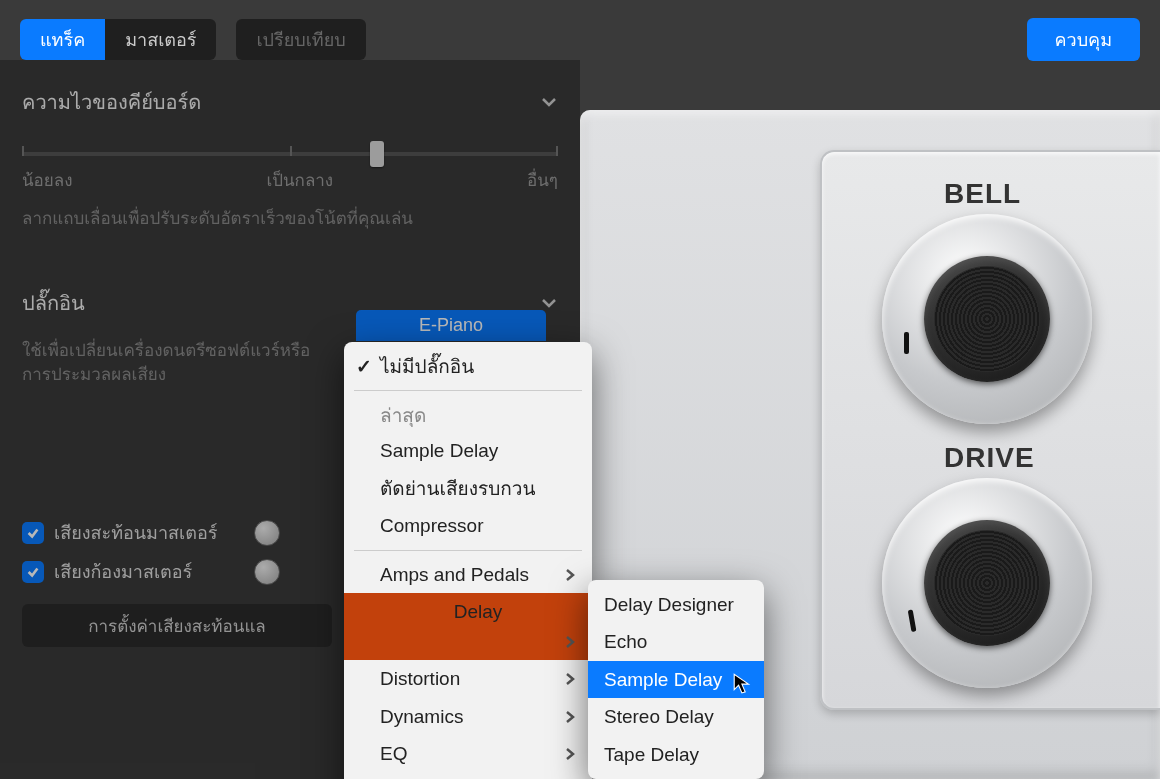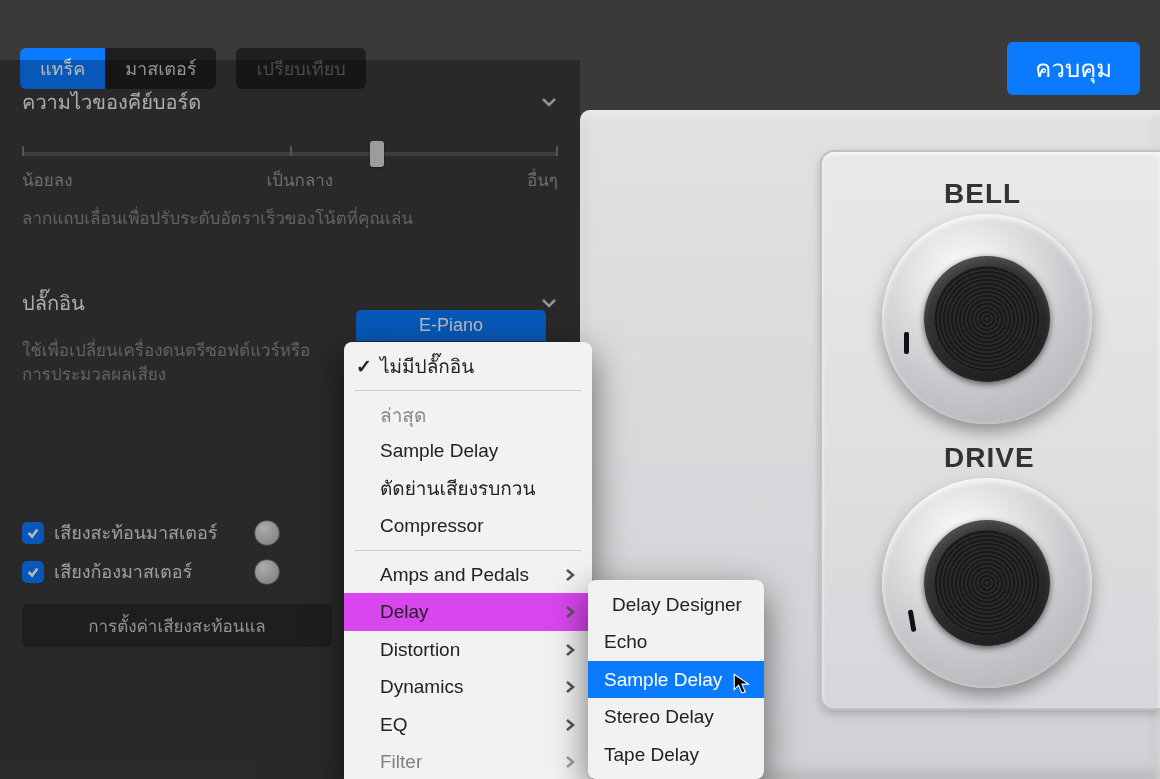--- a/index.html
+++ b/index.html
@@ -1,26 +1,26 @@
 <!DOCTYPE html>
 <html><head>
 <meta charset="utf-8">
 <style>
   * { margin: 0; padding: 0; box-sizing: border-box; font-family: -apple-system, "Helvetica Neue", Arial, sans-serif; }
   body { width: 1160px; height: 779px; background: #3a3a3a; overflow: hidden; position: relative; }
 
-  .topbar { display: flex; align-items: center; padding: 18px 20px 10px 20px; gap: 20px; margin-top: 24px; }
+  .topbar { display: flex; align-items: center; padding: 18px 20px 10px 20px; gap: 20px; }
   .seg-group { display: flex; }
   .seg-btn { background: #1f1f1f; color: #ccc; border: none; padding: 6px 20px; font-size: 18px; cursor: pointer; }
   .seg-btn:first-child { border-top-left-radius: 6px; border-bottom-left-radius: 6px; }
   .seg-btn:last-child { border-top-right-radius: 6px; border-bottom-right-radius: 6px; font-family: Liberation Serif, serif; }
   .seg-btn.active { background: #0a7bff; color: #fff; }
   .seg-btn.solo { border-radius: 6px; }
   .seg-btn.disabled { color: #666; }
-  .right-btn { margin-left: auto; background: #0a7bff; color: #fff; border: none; padding: 7px 28px; font-size: 24px; border-radius: 6px; cursor: pointer; }
+  .right-btn { margin-left: auto; background: #0a7bff; color: #fff; border: none; padding: 7px 28px; font-size: 18px; border-radius: 6px; cursor: pointer; }
 
   .sidebar { position: absolute; left: 0; top: 60px; width: 580px; padding: 12px 22px; color: #bbb; }
   .section-head { display: flex; align-items: center; justify-content: space-between; color: #eee; font-size: 20px; padding: 14px 0 10px; cursor: pointer; }
   .chev { width: 18px; height: 18px; }
   .chev svg { stroke: #ccc; stroke-width: 2.5; fill: none; }
 
   .slider-track { position: relative; height: 4px; background: #555; border-radius: 2px; margin: 24px 0 8px; }
   .slider-tick { position: absolute; top: -6px; width: 2px; height: 10px; background: #777; }
   .slider-thumb { position: absolute; top: -11px; width: 14px; height: 26px; background: #d9d9d9; border-radius: 3px; box-shadow: 0 1px 2px rgba(0,0,0,.5); }
   .slider-labels { display: flex; justify-content: space-between; font-size: 17px; color: #999; margin-top: 10px; }
@@ -48,21 +48,21 @@
   .knob-cap::after { content: ""; position: absolute; inset: 10px; border-radius: 50%; background: repeating-radial-gradient(circle, #2a2a2a 0 2px, #1a1a1a 2px 4px); }
   .knob-ind { position: absolute; width: 5px; height: 22px; background: #111; left: 22px; top: 118px; transform-origin: 84px -14px; border-radius: 2px; }
 
   
   .menu { position: absolute; background: #f2f2f2; border-radius: 8px; box-shadow: 0 12px 36px rgba(0,0,0,.55); padding: 6px 0; font-size: 19px; color: #222; }
   .menu1 { left: 344px; top: 342px; width: 248px; }
   .menu-item { display: flex; align-items: center; padding: 4px 16px 4px 36px; position: relative; line-height: 1.55; cursor: default; }
   .menu-item.check::before { content: "✓"; position: absolute; left: 12px; font-weight: 700; }
   .menu-item .arrow { margin-left: auto; }
   .menu-item .arrow svg { stroke: #555; stroke-width: 2.5; fill: none; }
-  .menu-item.hover { background: #d946ef; }
+  .menu-item.hover { background: #c2410c; flex-direction: column; }
   .menu-item.sel { background: #0a7bff; color: #fff; }
   .menu-sep { height: 1px; background: #ccc; margin: 5px 10px; }
   .menu-head { padding: 4px 16px 2px 36px; color: #888; }
   .menu2 { left: 588px; top: 580px; width: 176px; }
   .cursor { position: absolute; left: 732px; top: 672px; width: 22px; height: 22px; }
   .cursor svg { fill: #000; stroke: #fff; stroke-width: 1; }
 
   .overlay { position: absolute; inset: 60px 580px 0 0; background: rgba(0,0,0,.28); pointer-events: none; }
 </style>
 </head>
@@ -190,21 +190,21 @@
   <div class="menu-item" style="opacity:.55">
       <span>Filter</span>
       <span class="arrow"><svg width="12" height="12" viewBox="0 0 12 12">
           <polyline points="3,1 9,6 3,11"></polyline>
         </svg></span>
     </div>
 
 </div>
 
 <div class="menu menu2">
-  <div class="menu-item" style="padding-left:24px">Delay Designer</div>
+  <div class="menu-item" style="padding-left:16px">Delay Designer</div>
   <div class="menu-item" style="padding-left:16px">Echo</div>
   <div class="menu-item sel" style="padding-left:16px">Sample Delay</div>
   <div class="menu-item" style="padding-left:16px">Stereo Delay</div>
   <div class="menu-item" style="padding-left:16px">Tape Delay</div>
 </div>
 
 <div class="cursor">
   <svg viewBox="0 0 20 20">
       <path d="M2,2 L2,16 L6,12 L9,19 L12,18 L9,11 L15,11 Z"></path>
     </svg>

